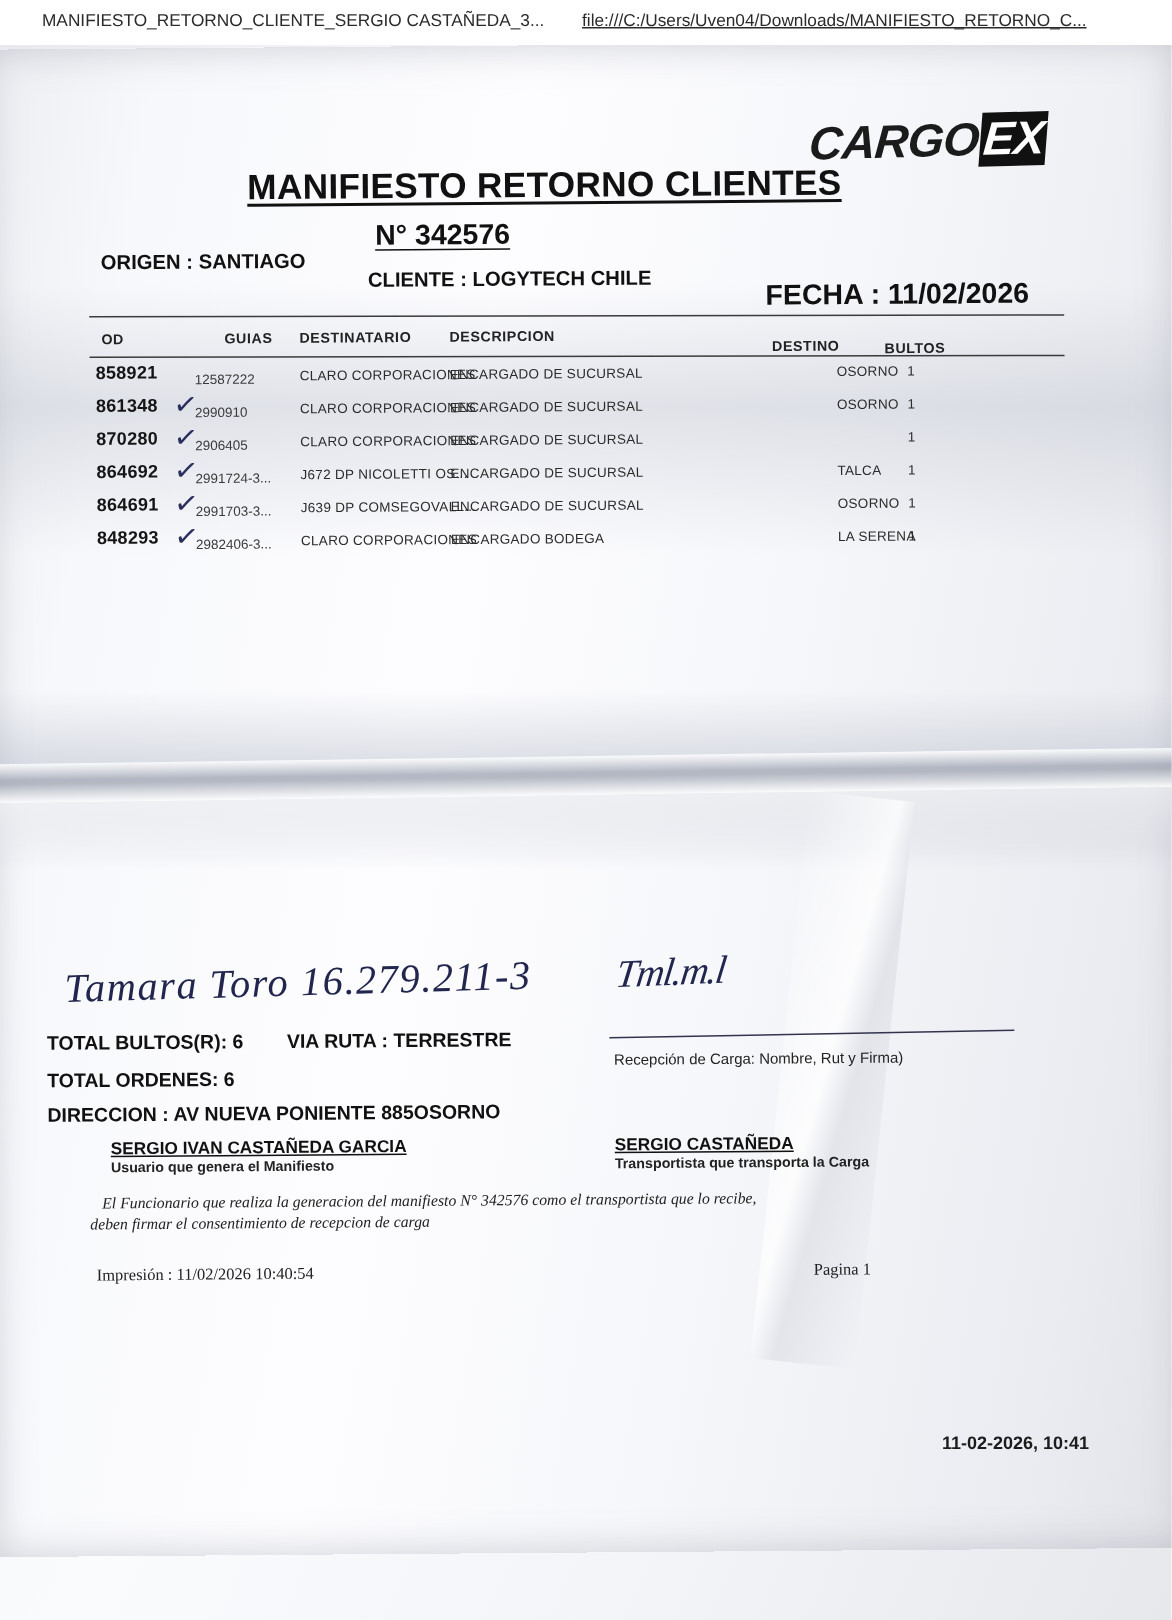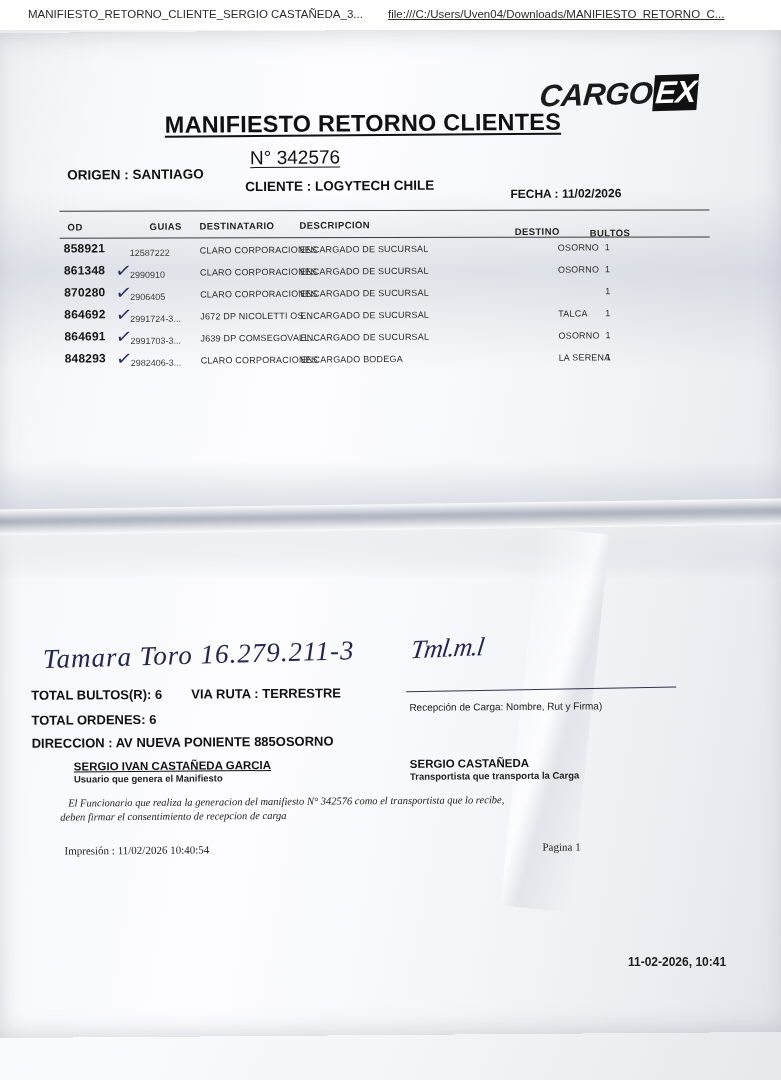--- a/index.html
+++ b/index.html
@@ -156,21 +156,21 @@
     letter-spacing: 0.2px;
     text-decoration: underline;
     text-underline-offset: 3px;
     color: #111;
   }
   .folio {
     position: absolute;
     left: 253px;
     top: 116px;
     font-size: 19px;
-    font-weight: normal;
+    font-weight: bold;
     text-decoration: underline;
     text-underline-offset: 3px;
     color: #111;
   }
 
   .origen {
     position: absolute;
     left: 70px;
     top: 135px;
     font-size: 13.5px;
@@ -182,21 +182,21 @@
     left: 248px;
     top: 148px;
     font-size: 13.5px;
     font-weight: bold;
     color: #111;
   }
   .fecha {
     position: absolute;
     left: 513px;
     top: 158px;
-    font-size: 12px;
+    font-size: 19px;
     font-weight: bold;
     color: #111;
   }
 
   
   .tbl {
     position: absolute;
     left: 62px;
     top: 180px;
     width: 650px;
@@ -294,21 +294,21 @@
   .sign-left-name {
     position: absolute; left: 72px; top: 728px;
     font-size: 11.5px; font-weight: bold; text-decoration: underline; color: #111;
   }
   .sign-left-role {
     position: absolute; left: 72px; top: 741px;
     font-size: 9.5px; font-weight: bold; color: #222;
   }
   .sign-right-name {
     position: absolute; left: 408px; top: 728px;
-    font-size: 11.5px; font-weight: bold; color: #111;
+    font-size: 11.5px; font-weight: bold; text-decoration: underline; color: #111;
   }
   .sign-right-role {
     position: absolute; left: 408px; top: 741px;
     font-size: 9.5px; font-weight: bold; color: #222;
   }
 
   .legal1 {
     position: absolute; left: 66px; top: 765px;
     font-family: "Liberation Serif", serif;
     font-size: 10.5px; font-style: italic; color: #222;

